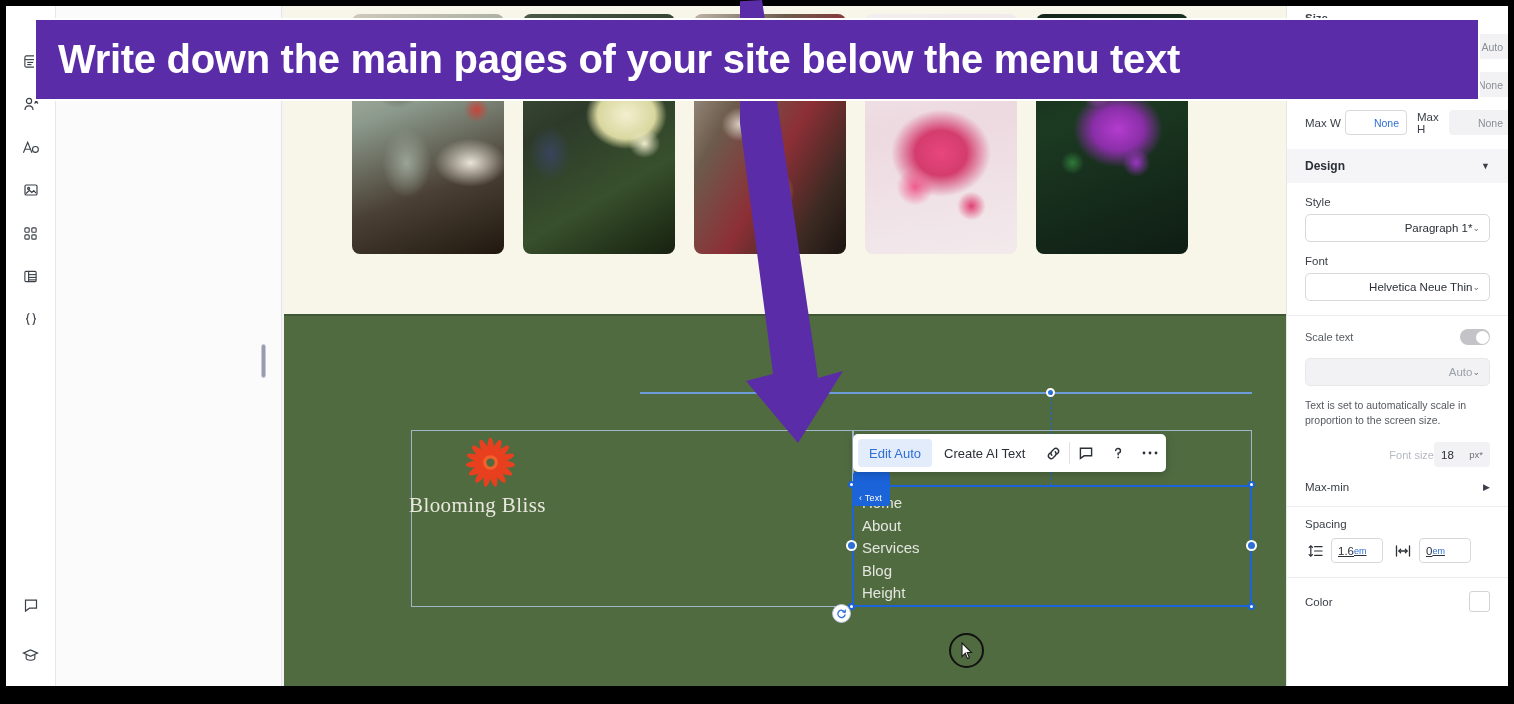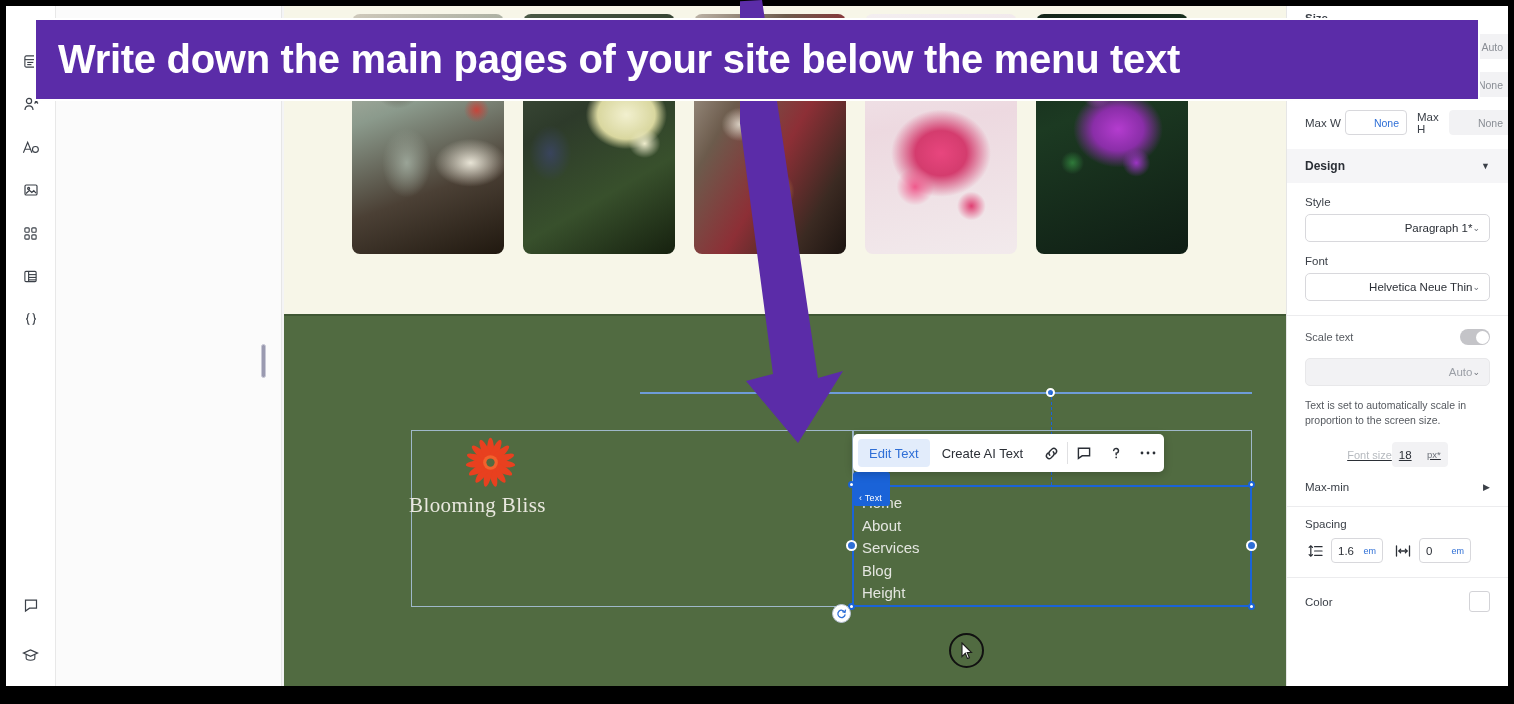--- a/index.html
+++ b/index.html
@@ -371,44 +371,43 @@
     content: ''; position: absolute;
     right: 1.5px; top: 1.5px;
     width: 13px; height: 13px;
     border-radius: 50%; background: #fff;
   }
   .hint {
     font-size: 10.5px; color: #55595f; line-height: 1.45;
     margin: 12px 0 2px;
   }
   .fontsize-row {
-    display: flex; align-items: center; justify-content: center;
+    display: flex; align-items: center; justify-content: flex-end;
     margin: 14px 0 0;
-    text-decoration: underline;
   }
   .fs-box {
     width: 56px; height: 25px;
     background: #f2f2f4; border-radius: 4px;
     display: flex; align-items: center; justify-content: space-between;
     padding: 0 7px; font-size: 11.5px; color: #2b2f36;
   }
   .fs-box .u { font-size: 9.5px; color: #6d727a; }
   .maxmin-row {
     display: flex; align-items: center; justify-content: space-between;
     padding: 14px 0 13px;
     font-size: 11.5px; color: #3b4048;
   }
   .spacing-lbl { font-size: 11.5px; color: #3b4048; margin: 11px 0 8px; }
   .spacing-row { display: flex; align-items: center; gap: 6px; }
   .sp-ico { width: 20px; display: flex; align-items: center; justify-content: center; color: #2b2f36; }
   .sp-fld {
     width: 52px; height: 25px;
     border: 1px solid #d8d8dc; border-radius: 4px;
-    display: flex; align-items: center; justify-content: space-between;
-    padding: 0 6px; font-size: 11.5px;
+    display: flex; align-items: center; 
+    padding: 0 6px; font-size: 11.5px; text-decoration: underline;
   }
   .sp-fld .u { color: #2f6fd6; font-size: 9px; }
   .color-row {
     display: flex; align-items: center; justify-content: space-between;
     padding: 13px 0 0; font-size: 11.5px; color: #3b4048;
   }
   .swatch {
     width: 21px; height: 21px;
     border: 1px solid #d3d3d7; border-radius: 3px;
     background: #fff;
@@ -594,21 +593,21 @@
       <div class="rotate-handle">
         <svg width="11" height="11" viewBox="0 0 12 12" fill="none" stroke="currentColor" stroke-width="1.4">
           <path d="M9.6 4.6A4 4 0 1 0 10 7"></path>
             <path d="M10.4 1.8l-.6 3 -2.9-.9"></path>
         </svg>
       </div>
 
       <div class="tag-text">‹ Text</div>
 
       <div class="float-toolbar">
-        <div class="tb-edit">Edit Text</div>
+        <div class="tb-edit">Edit Auto</div>
         <div class="tb-ai">Create AI Text</div>
         <div class="tb-icon">
           <svg width="17" height="17" viewBox="0 0 18 18" fill="none" stroke="currentColor" stroke-width="1.5" stroke-linecap="round">
             <path d="M7.2 10.8a3 3 0 0 1 0-4.2l2.4-2.4a3 3 0 0 1 4.2 4.2l-1.2 1.2"></path>
             <path d="M10.8 7.2a3 3 0 0 1 0 4.2l-2.4 2.4a3 3 0 0 1-4.2-4.2l1.2-1.2"></path>
           </svg>
         </div>
         <div class="tb-sep"></div>
         <div class="tb-icon">
           <svg width="16" height="16" viewBox="0 0 16 16" fill="none" stroke="currentColor" stroke-width="1.4">

